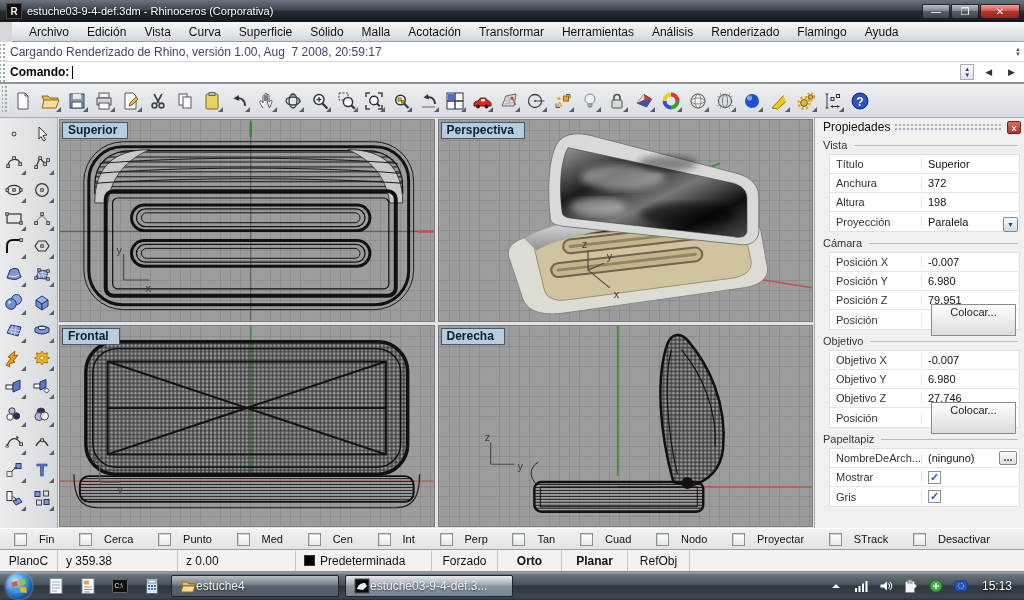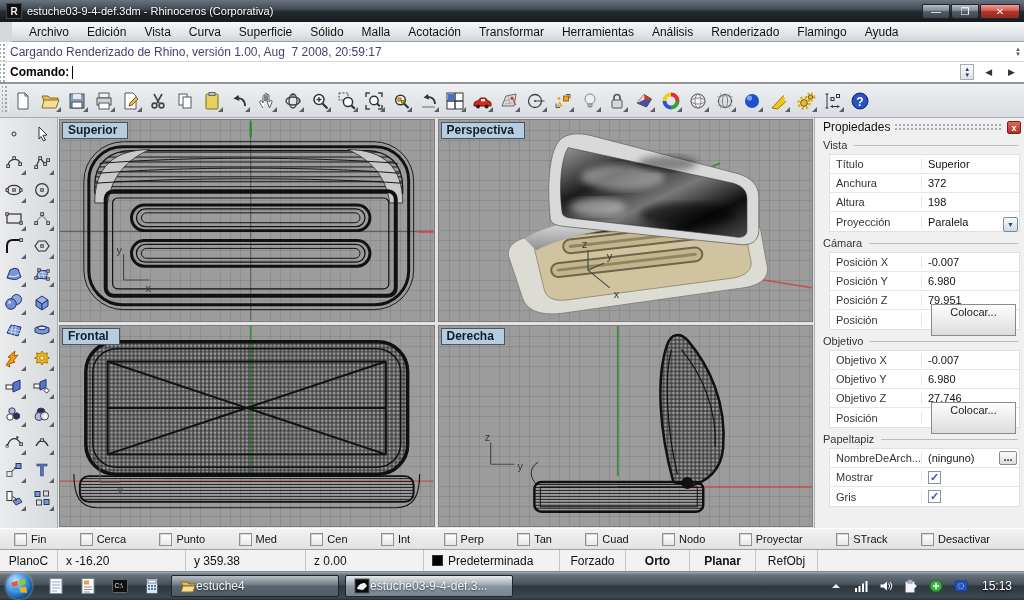--- a/index.html
+++ b/index.html
@@ -82,21 +82,21 @@
   .ddbtn{position:absolute;right:1px;top:1px;width:15px;height:15px;border:1px solid #7a8a9a;border-radius:2px;
     background:linear-gradient(#f8fafc,#cfd9e4);color:#345;font-size:7px;line-height:14px;text-align:center;}
   .dots{width:18px;height:14px;margin-right:2px;border:1px solid #8a8a8a;border-radius:2px;text-align:center;
     line-height:10px;background:linear-gradient(#fefefe,#dcdcdc);font-weight:bold;color:#333;}
   .chk{width:13px;height:13px;background:#fff;border:1px solid #8a9199;display:inline-flex;align-items:center;
     justify-content:center;color:#2f58c4;font-size:11px;font-weight:bold;}
 
   
   .osnap{height:22px;background:linear-gradient(#f2f2f2,#e2e2e2);border-top:1px solid #fff;border-bottom:1px solid #9aa0a5;
     display:flex;align-items:center;padding:0 34px 0 14px;justify-content:space-between;}
-  .oitem{display:flex;align-items:center;gap:4px;font-size:11px;color:#111;}
+  .oitem{display:flex;align-items:center;gap:12px;font-size:11px;color:#111;}
   .ocb{width:13px;height:13px;background:linear-gradient(#fff,#e8e8e8);border:1px solid #8a9199;box-shadow:inset 1px 1px 0 #cfd4d9;}
 
   
   .statusbar{height:22px;background:#f2f2f2;display:flex;align-items:center;font-size:12px;color:#111;border-bottom:1px solid #888;}
   .scell{height:100%;display:flex;align-items:center;padding:0 8px;border-right:1px solid #c6c6c6;white-space:nowrap;}
   .scell.bold{font-weight:bold;}
   .swatch{width:11px;height:11px;background:#000;margin-right:5px;border:1px solid #333;}
 
   
   .taskbar{height:28px;display:flex;align-items:center;
@@ -867,21 +867,20 @@
         <span>STrack</span>
       </span>
     <span class="oitem">
         <span class="ocb"></span>
         <span>Desactivar</span>
       </span>
   </div>
 
   <div class="statusbar">
     <span class="scell" style="width:58px;justify-content:center;">PlanoC</span>
-    <span class="scell" style="width:128px;">x -16.20</span>
     <span class="scell" style="width:120px;">y 359.38</span>
     <span class="scell" style="width:118px;">z 0.00</span>
     <span class="scell" style="width:136px;">
         <span class="swatch"></span>
         <span>Predeterminada</span>
       </span>
     <span class="scell" style="width:66px;justify-content:center;">Forzado</span>
     <span class="scell bold" style="width:64px;justify-content:center;">Orto</span>
     <span class="scell bold" style="width:66px;justify-content:center;">Planar</span>
     <span class="scell" style="width:62px;justify-content:center;">RefObj</span>

